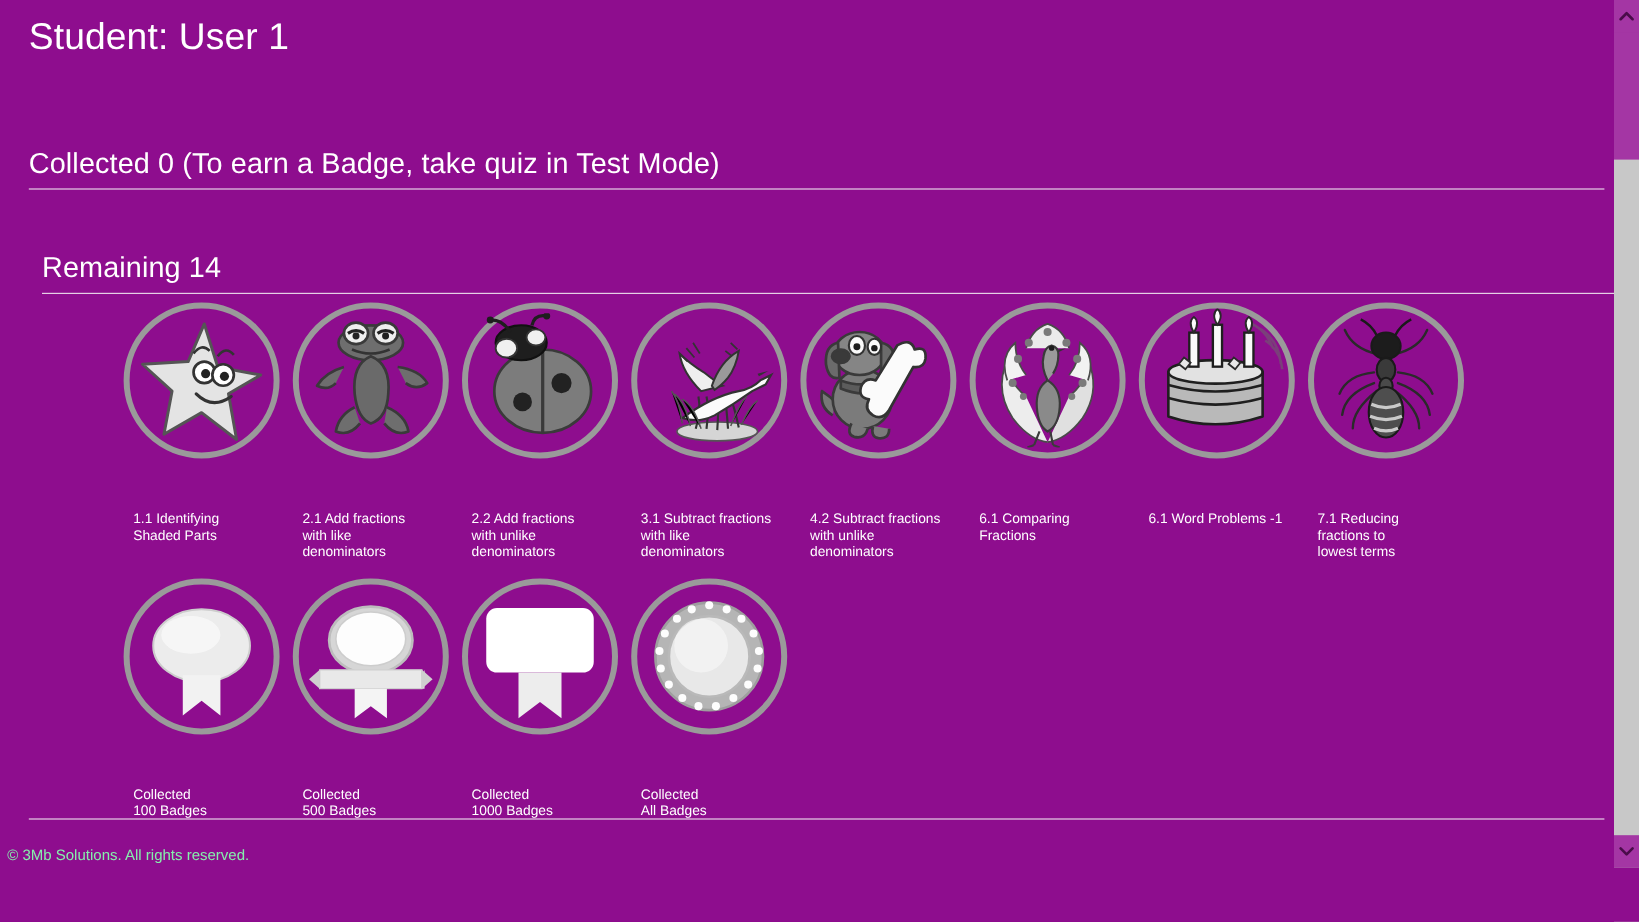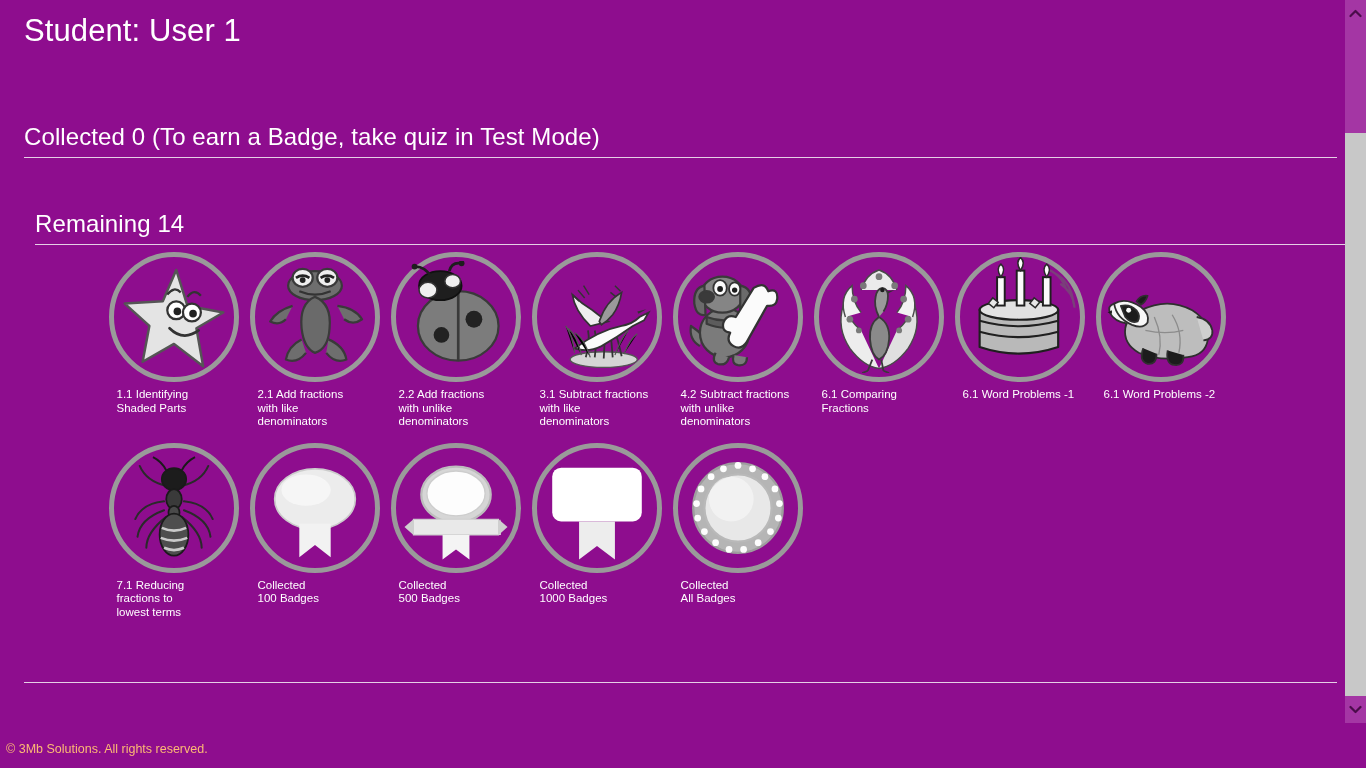--- a/index.html
+++ b/index.html
@@ -69,22 +69,22 @@
     width: 1180px;
     display: flex;
     flex-wrap: wrap;
     gap: 0px;
   }
   .badge {
     width: 141px;
     margin-bottom: 14px;
     display: flex;
     flex-direction: column;
-    align-items: center;
     cursor: default;
+    gap: 39px;
   }
   .badge-circle {
     width: 130px;
     height: 130px;
     border-radius: 50%;
     border: 5px solid #9a9a9a;
     background: #8E0D8E;
     display: flex;
     align-items: center;
     justify-content: center;
@@ -108,23 +108,23 @@
     position: absolute;
     left: 24px;
     top: 682px;
     width: 1313px;
     height: 1px;
     background: #e6cfe6;
   }
   .footer {
     position: absolute;
     left: 6px;
-    top: 742px;
+    top: 706px;
     font-size: 12.5px;
-    color: #fdba74;
+    color: #86efac;
     text-align: center;
   }
 
   
   .scrollbar {
     position: absolute;
     top: 0; right: 0;
     width: 21px;
     height: 768px;
     background: #c8c8c8;
@@ -336,42 +336,20 @@
        <path d="M55.5 10 q-5 -8 0 -12 q5 4 0 12 Z"></path>
        <path d="M79.5 16 q-5 -8 0 -12 q5 4 0 12 Z"></path>
      </g>
      <g fill="#e8e8e8" stroke="#2a2a2a" stroke-width="1.4">
        <path d="M26 40 l4 -5 l5 4 l-4 5 Z"></path>
        <path d="M64 40 l4 -5 l5 4 l-4 5 Z"></path>
      </g>
    </svg>
         </div>
         <div class="badge-label">6.1 Word Problems -1</div>
-      </div>
-      <div class="badge">
-        <div class="badge-circle">
-          <svg width="116" height="112" viewBox="0 0 104 100">
-     <g stroke="#2f2f2f" stroke-width="1.6" stroke-linejoin="round">
-       <path d="M34 44 q24 -12 46 0 q16 10 14 26 q-2 14 -18 16 q-26 4 -44 -4 q-14 -8 -12 -22 q1 -10 14 -16 Z" fill="#bdbdbd"></path>
-       <path d="M34 44 q-14 -8 -24 -6 q-6 2 -4 8 q4 8 16 10" fill="#f5f5f5"></path>
-       <path d="M10 38 q10 -6 24 3 q8 6 6 14 q-4 6 -14 2 q-14 -6 -16 -19 Z" fill="#f7f7f7"></path>
-       <path d="M16 40 q8 -2 14 4 q4 5 1 10 q-6 2 -11 -4 Z" fill="#1c1c1c"></path>
-       <path d="M30 36 q4 -6 10 -5 q-2 6 -6 8 Z" fill="#1c1c1c"></path>
-       <path d="M36 78 q-4 12 4 14 q8 1 8 -9" fill="#1c1c1c"></path>
-       <path d="M58 80 q-2 12 6 13 q9 1 8 -9" fill="#1c1c1c"></path>
-       <path d="M84 50 q12 2 14 12 q1 8 -8 9" fill="#cfcfcf"></path>
-     </g>
-     <circle cx="23" cy="44" r="2.2" fill="#fafafa"></circle>
-     <path d="M8 44 l-4 2 l4 1 Z" fill="#1c1c1c"></path>
-     <g stroke="#8c8c8c" stroke-width="1.2" fill="none">
-       <path d="M46 50 q8 18 4 34 M62 48 q10 16 6 34 M38 62 q18 4 34 0"></path>
-     </g>
-   </svg>
-        </div>
-        <div class="badge-label">6.1 Word Problems -2</div>
       </div>
       <div class="badge">
         <div class="badge-circle">
           <svg width="104" height="112" viewBox="0 0 94 100">
      <g stroke="#2a2a2a" stroke-width="1.8" fill="none" stroke-linecap="round">
        <path d="M40 30 q-18 -4 -24 -18 M54 30 q18 -4 24 -18"></path>
        <path d="M38 44 q-20 2 -26 16 M38 52 q-22 8 -24 24 M40 58 q-18 14 -18 28"></path>
        <path d="M56 44 q20 2 26 16 M56 52 q22 8 24 24 M54 58 q18 14 18 28"></path>
      </g>
      <g stroke="#1a1a1a" stroke-width="1.6">

